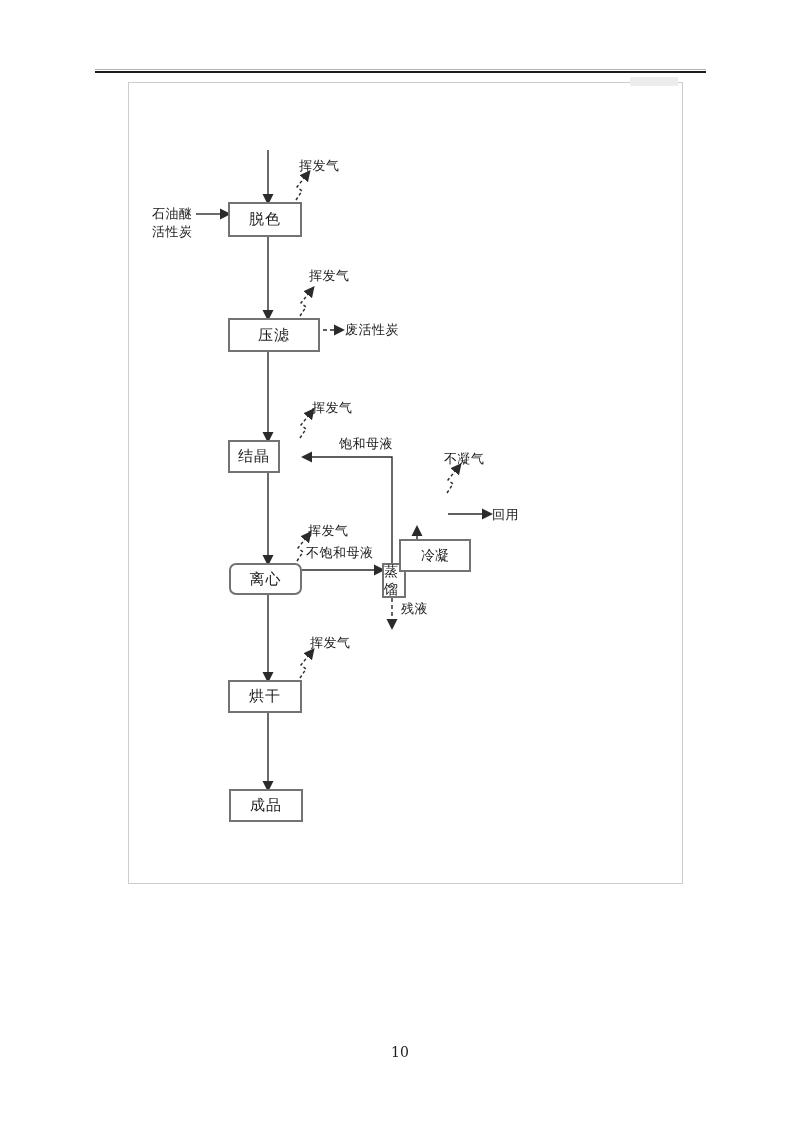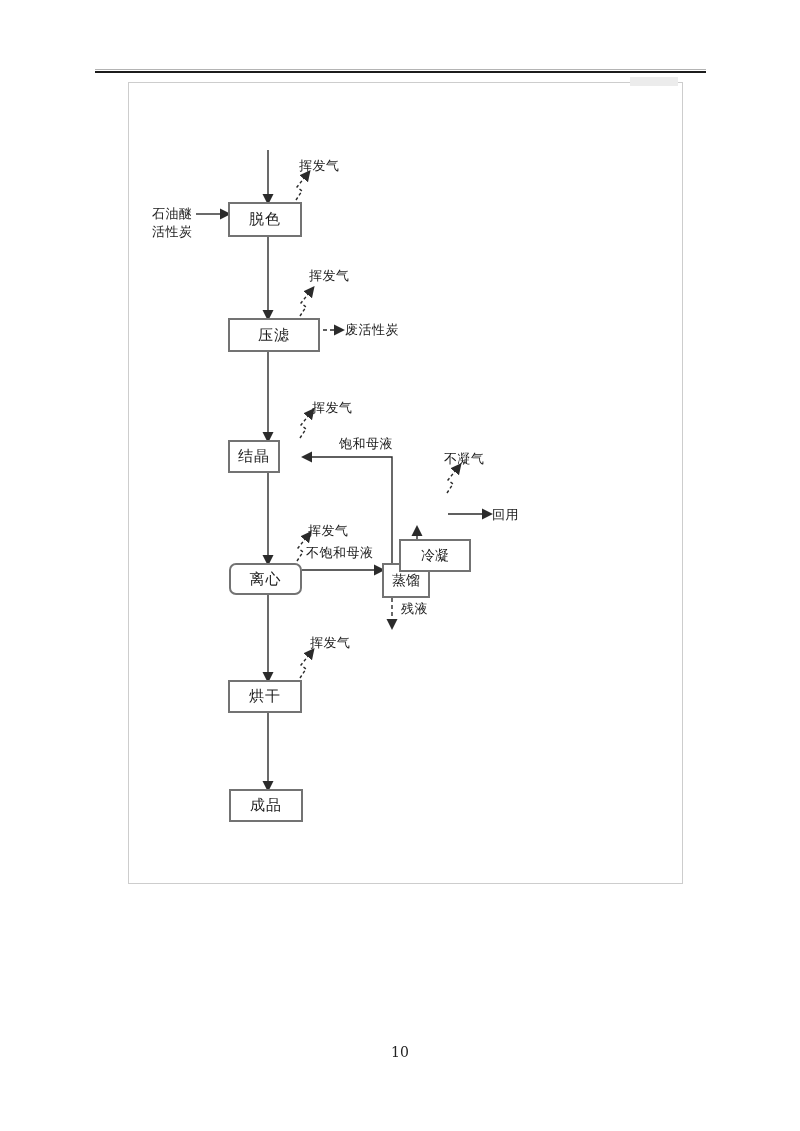--- a/index.html
+++ b/index.html
@@ -85,21 +85,21 @@
       <path d="M297,561 l6,-9 l-5,-4 l8,-10" stroke-dasharray="3 2.5" marker-end="url(#ah)"></path>
       <path d="M447,493 l6,-9 l-5,-4 l8,-10" stroke-dasharray="3 2.5" marker-end="url(#ah)"></path>
       <path d="M300,678 l6,-9 l-5,-4 l8,-10" stroke-dasharray="3 2.5" marker-end="url(#ah)"></path>
     </g>
   </svg>
 
   <div class="fc-box" style="left:228px;top:202px;width:74px;height:35px;">脱色</div>
   <div class="fc-box" style="left:228px;top:318px;width:92px;height:34px;">压滤</div>
   <div class="fc-box" style="left:228px;top:440px;width:52px;height:33px;">结晶</div>
   <div class="fc-box" style="left:229px;top:563px;width:73px;height:32px;border-radius:7px;">离心</div>
-  <div class="fc-box small" style="left:382px;top:563px;width:48px;height:35px;">蒸馏</div>
+  <div class="fc-box small" style="left:382px;top:563px;width:24px;height:35px;">蒸馏</div>
   <div class="fc-box small" style="left:399px;top:509px;width:72px;height:33px;margin-top:30px;">冷凝</div>
   <div class="fc-box" style="left:228px;top:680px;width:74px;height:33px;">烘干</div>
   <div class="fc-box" style="left:229px;top:789px;width:74px;height:33px;">成品</div>
 
   <div class="fc-label" style="left:152px;top:206px;">石油醚</div>
   <div class="fc-label" style="left:152px;top:224px;">活性炭</div>
 
   <div class="fc-label" style="left:299px;top:158px;">挥发气</div>
   <div class="fc-label" style="left:309px;top:268px;">挥发气</div>
   <div class="fc-label" style="left:312px;top:400px;">挥发气</div>

